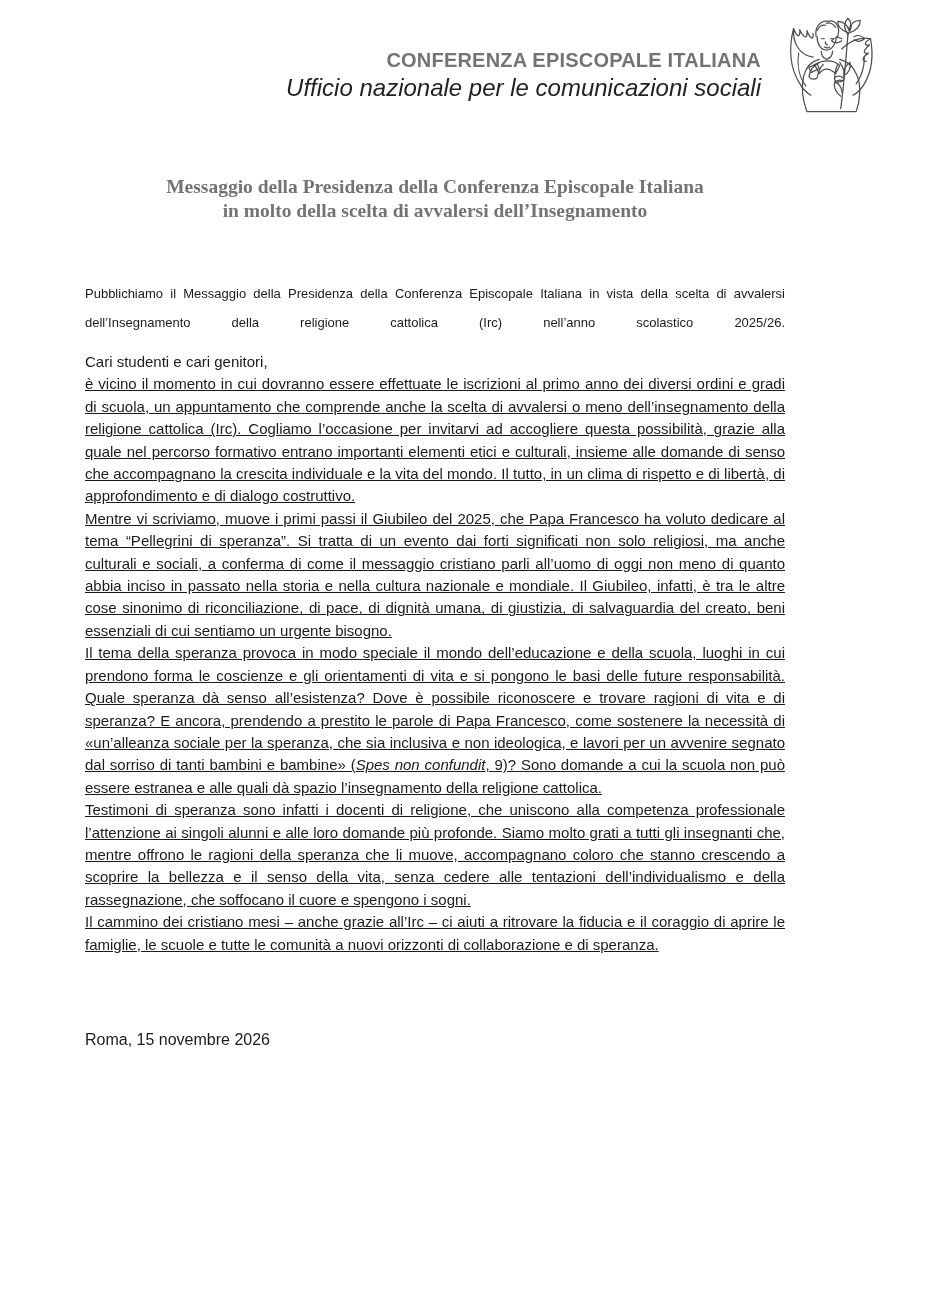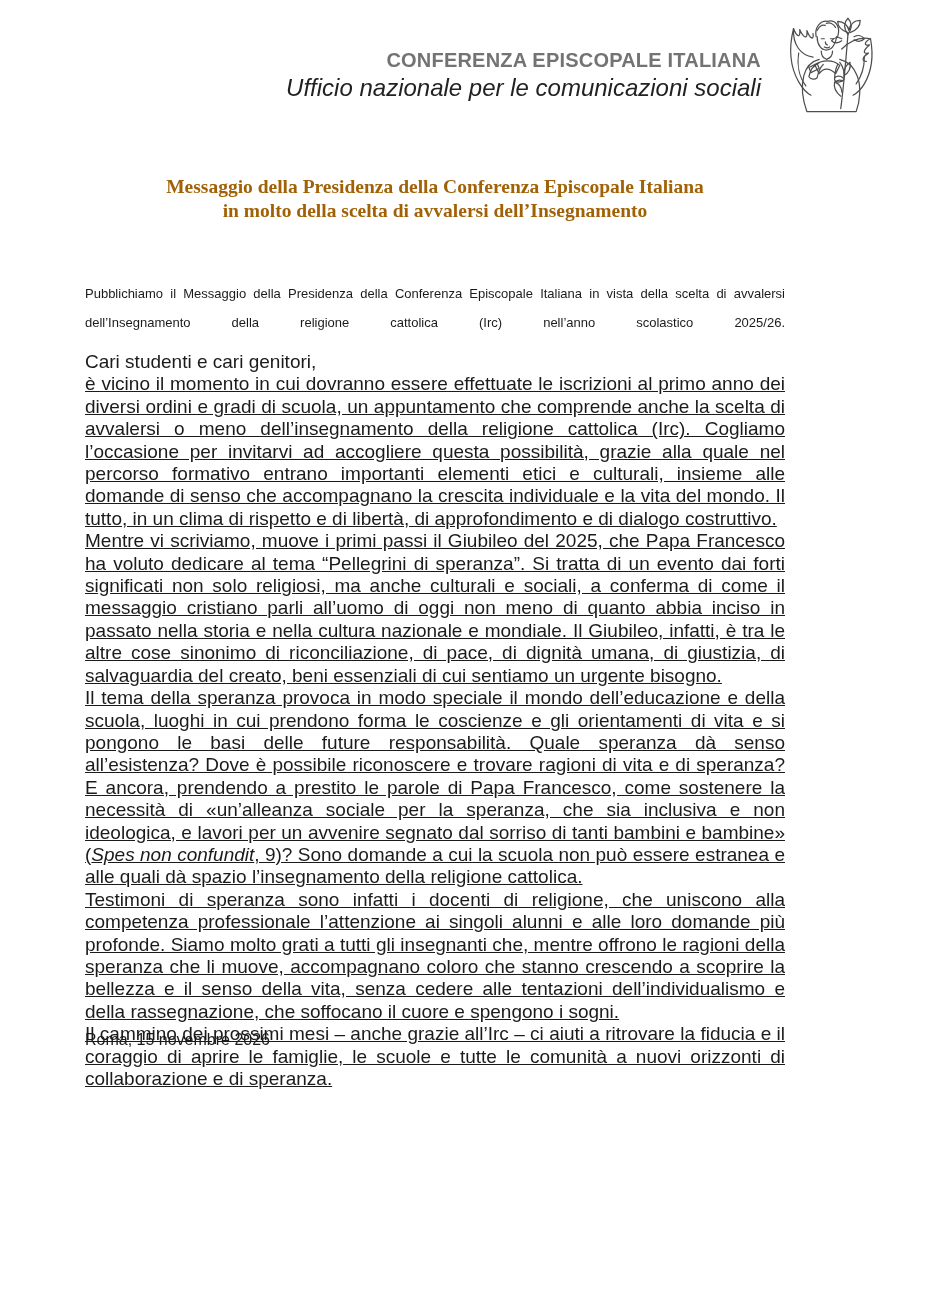--- a/index.html
+++ b/index.html
@@ -45,38 +45,38 @@
   .doc-title {
     position: absolute;
     top: 175px;
     left: 85px;
     width: 700px;
     text-align: center;
     font-family: "Liberation Serif", serif;
     font-weight: 700;
     font-size: 19.5px;
     line-height: 23.5px;
-    color: #a16207;
+    color: #737373;
   }
   .intro {
     position: absolute;
     top: 280px;
     left: 85px;
     width: 700px;
     font-size: 13px;
     line-height: 28.5px;
     text-align: justify;
     text-align-last: justify;
   }
   .letter-body {
     position: absolute;
     top: 351px;
     left: 85px;
     width: 700px;
-    font-size: 19px;
+    font-size: 15px;
     line-height: 22.4px;
   }
   .salutation { text-align: left; }
   .body-par { text-align: justify; text-decoration: underline; }
   .body-par .italic { font-style: italic; }
   .dateline {
     position: absolute;
     top: 1029px;
     left: 85px;
     font-size: 16px;
@@ -139,19 +139,19 @@
 
   <p class="intro">Pubblichiamo il Messaggio della Presidenza della Conferenza Episcopale Italiana in vista della scelta di avvalersi dell’Insegnamento della religione cattolica (Irc) nell’anno scolastico 2025/26.</p>
 
   <div class="letter-body">
     <p class="salutation">Cari studenti e cari genitori,</p>
     <div id="paragraphs">
         <p class="body-par"><span>è vicino il momento in cui dovranno essere effettuate le iscrizioni al primo anno dei diversi ordini e gradi di scuola, un appuntamento che comprende anche la scelta di avvalersi o meno dell’insegnamento della religione cattolica (Irc). Cogliamo l’occasione per invitarvi ad accogliere questa possibilità, grazie alla quale nel percorso formativo entrano importanti elementi etici e culturali, insieme alle domande di senso che accompagnano la crescita individuale e la vita del mondo. Il tutto, in un clima di rispetto e di libertà, di approfondimento e di dialogo costruttivo.</span></p>
         <p class="body-par"><span>Mentre vi scriviamo, muove i primi passi il Giubileo del 2025, che Papa Francesco ha voluto dedicare al tema “Pellegrini di speranza”. Si tratta di un evento dai forti significati non solo religiosi, ma anche culturali e sociali, a conferma di come il messaggio cristiano parli all’uomo di oggi non meno di quanto abbia inciso in passato nella storia e nella cultura nazionale e mondiale. Il Giubileo, infatti, è tra le altre cose sinonimo di riconciliazione, di pace, di dignità umana, di giustizia, di salvaguardia del creato, beni essenziali di cui sentiamo un urgente bisogno.</span></p>
         <p class="body-par"><span>Il tema della speranza provoca in modo speciale il mondo dell’educazione e della scuola, luoghi in cui prendono forma le coscienze e gli orientamenti di vita e si pongono le basi delle future responsabilità. Quale speranza dà senso all’esistenza? Dove è possibile riconoscere e trovare ragioni di vita e di speranza? E ancora, prendendo a prestito le parole di Papa Francesco, come sostenere la necessità di «un’alleanza sociale per la speranza, che sia inclusiva e non ideologica, e lavori per un avvenire segnato dal sorriso di tanti bambini e bambine» (</span><span class="italic">Spes non confundit</span><span>, 9)? Sono domande a cui la scuola non può essere estranea e alle quali dà spazio l’insegnamento della religione cattolica.</span></p>
         <p class="body-par"><span>Testimoni di speranza sono infatti i docenti di religione, che uniscono alla competenza professionale l’attenzione ai singoli alunni e alle loro domande più profonde. Siamo molto grati a tutti gli insegnanti che, mentre offrono le ragioni della speranza che li muove, accompagnano coloro che stanno crescendo a scoprire la bellezza e il senso della vita, senza cedere alle tentazioni dell’individualismo e della rassegnazione, che soffocano il cuore e spengono i sogni.</span></p>
-        <p class="body-par"><span>Il cammino dei prossimi mesi – anche grazie all’Irc – ci aiuti a ritrovare la fiducia e il coraggio di aprire le famiglie, le scuole e tutte le comunità a nuovi orizzonti di collaborazione e di speranza.</span></p>
+        <p class="body-par"><span>Il cammino dei cristiano mesi – anche grazie all’Irc – ci aiuti a ritrovare la fiducia e il coraggio di aprire le famiglie, le scuole e tutte le comunità a nuovi orizzonti di collaborazione e di speranza.</span></p>
       </div>
   </div>
 
   <p class="dateline">Roma, 15 novembre 2026</p>
 
 </div>
 
 </body></html>

